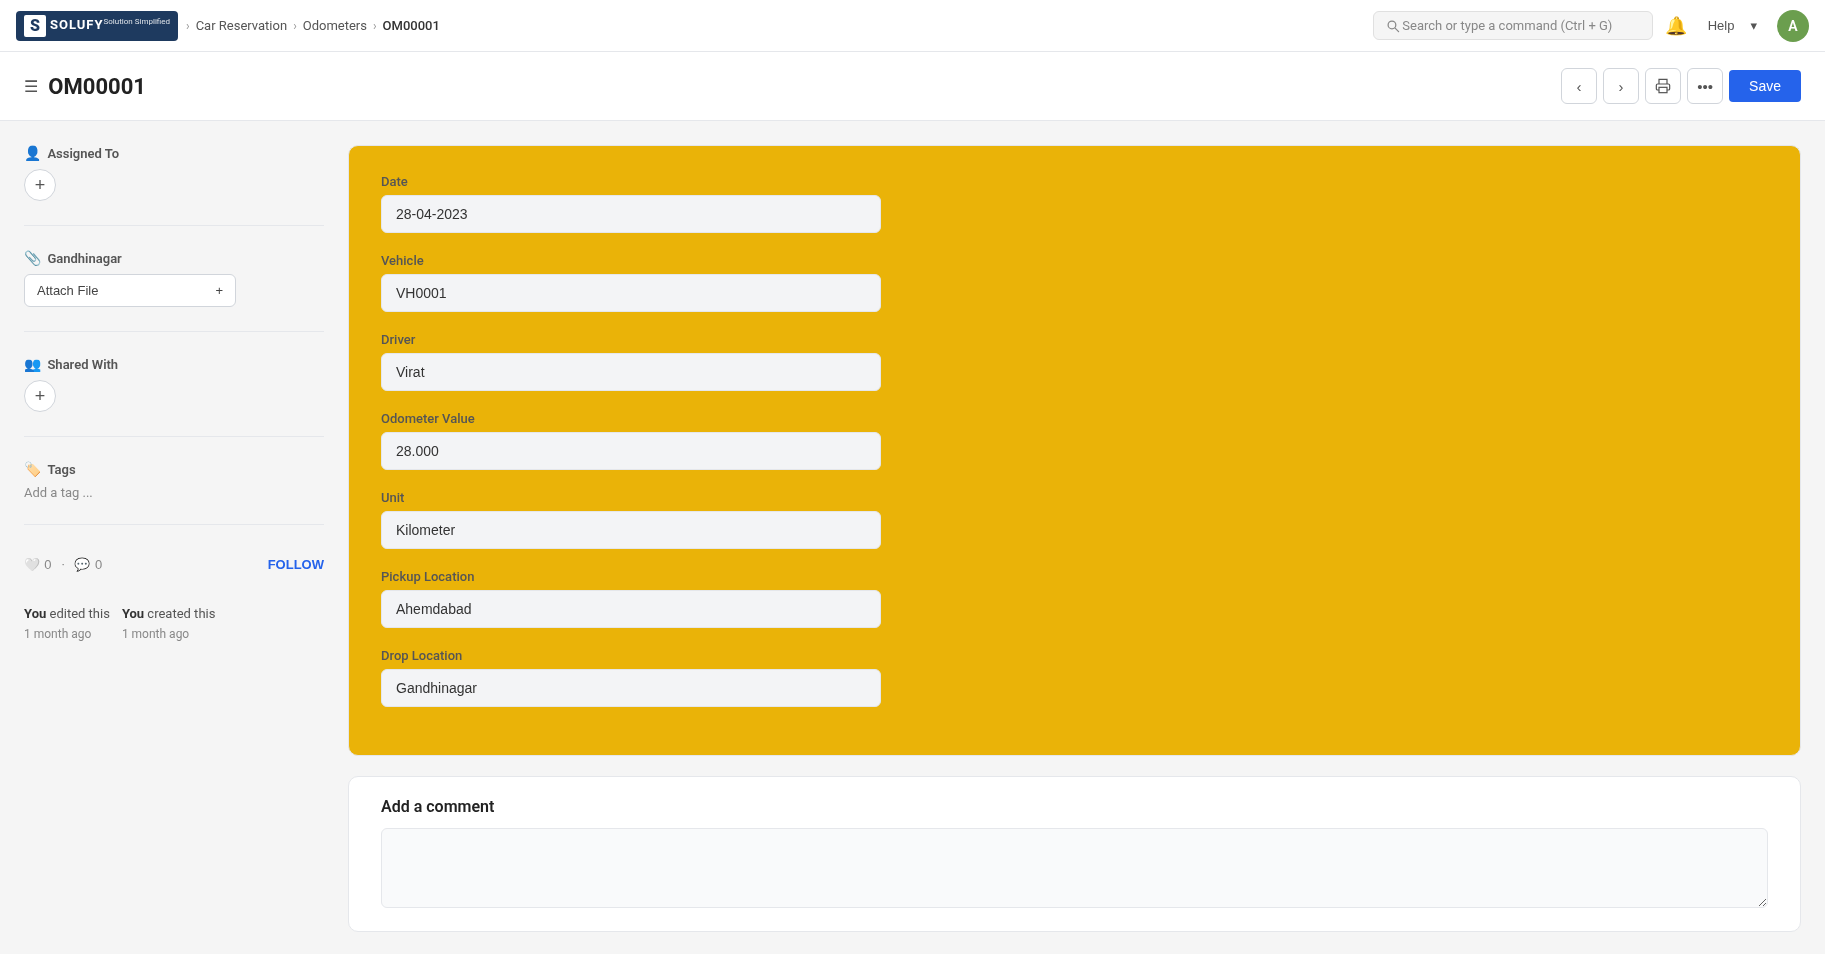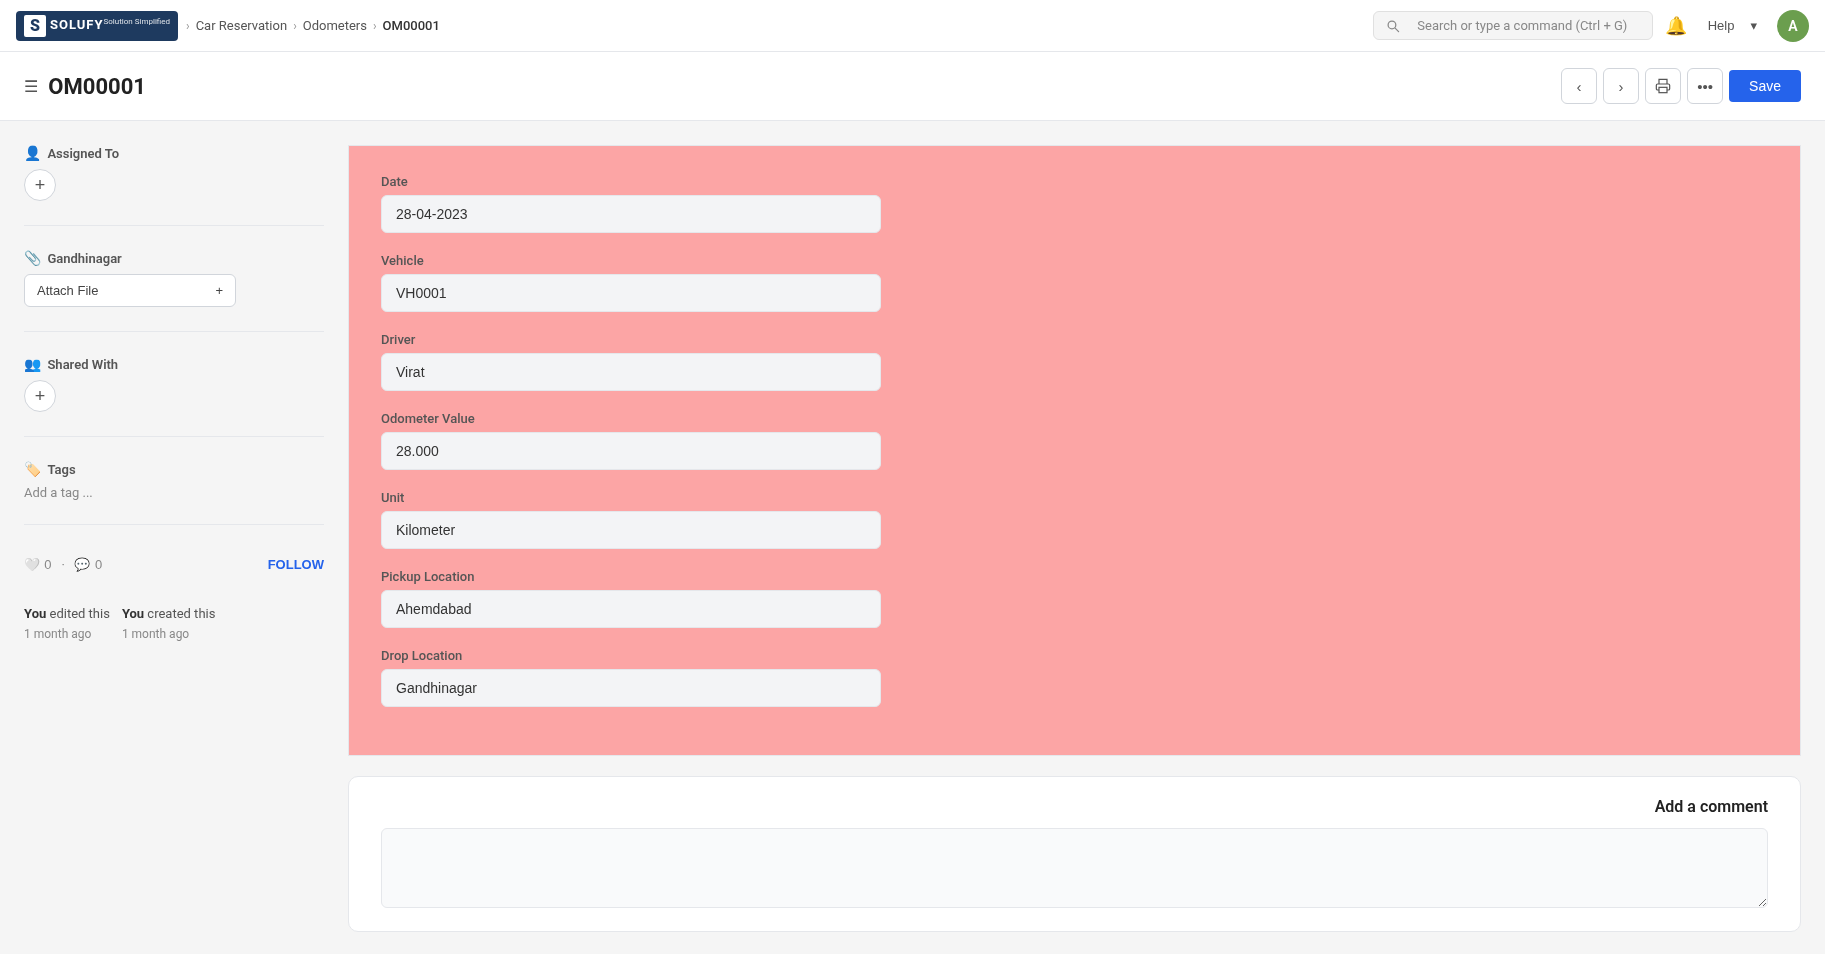--- a/index.html
+++ b/index.html
@@ -56,21 +56,21 @@
 
     .topnav-right {
       margin-left: auto;
       display: flex;
       align-items: center;
       gap: 12px;
     }
     .search-bar {
       display: flex;
       align-items: center;
-      gap: 17px;
+      gap: 2px;
       background: #f5f5f5;
       border: 1px solid #e0e0e0;
       border-radius: 6px;
       padding: 6px 12px;
       width: 280px;
       color: #888;
       font-size: 13px;
     }
     .icon-bell { font-size: 18px; color: #555; cursor: pointer; }
     .help-btn {
@@ -238,22 +238,22 @@
 
     .activity-log { margin-top: 12px; display: flex; flex-direction: row; gap: 12px; }
     .activity-item { font-size: 13px; line-height: 1.5; color: #555; }
     .activity-item strong { color: #333; }
     .activity-item .time { color: #888; font-size: 12px; }
 
     
     .content-area { flex: 1; padding-left: 24px; }
 
     .card {
-      background: #fca5a5;
-      border-radius: 0;
+      background: #eab308;
+      border-radius: 10px;
       border: 1px solid #e5e7eb;
       padding: 28px 32px;
       margin-bottom: 20px;
     }
 
     .form-group { margin-bottom: 20px; }
     .form-label {
       display: block;
       font-size: 13px;
       color: #555;
@@ -276,21 +276,20 @@
       background: #fff;
       border-radius: 10px;
       border: 1px solid #e5e7eb;
       padding: 20px 32px;
     }
     .comment-title {
       font-size: 16px;
       font-weight: 600;
       color: #222;
       margin-bottom: 12px;
-      text-align: right;
     }
     .comment-input {
       width: 100%;
       border: 1px solid #e5e7eb;
       border-radius: 6px;
       padding: 12px 14px;
       font-size: 14px;
       color: #333;
       resize: vertical;
       min-height: 80px;

